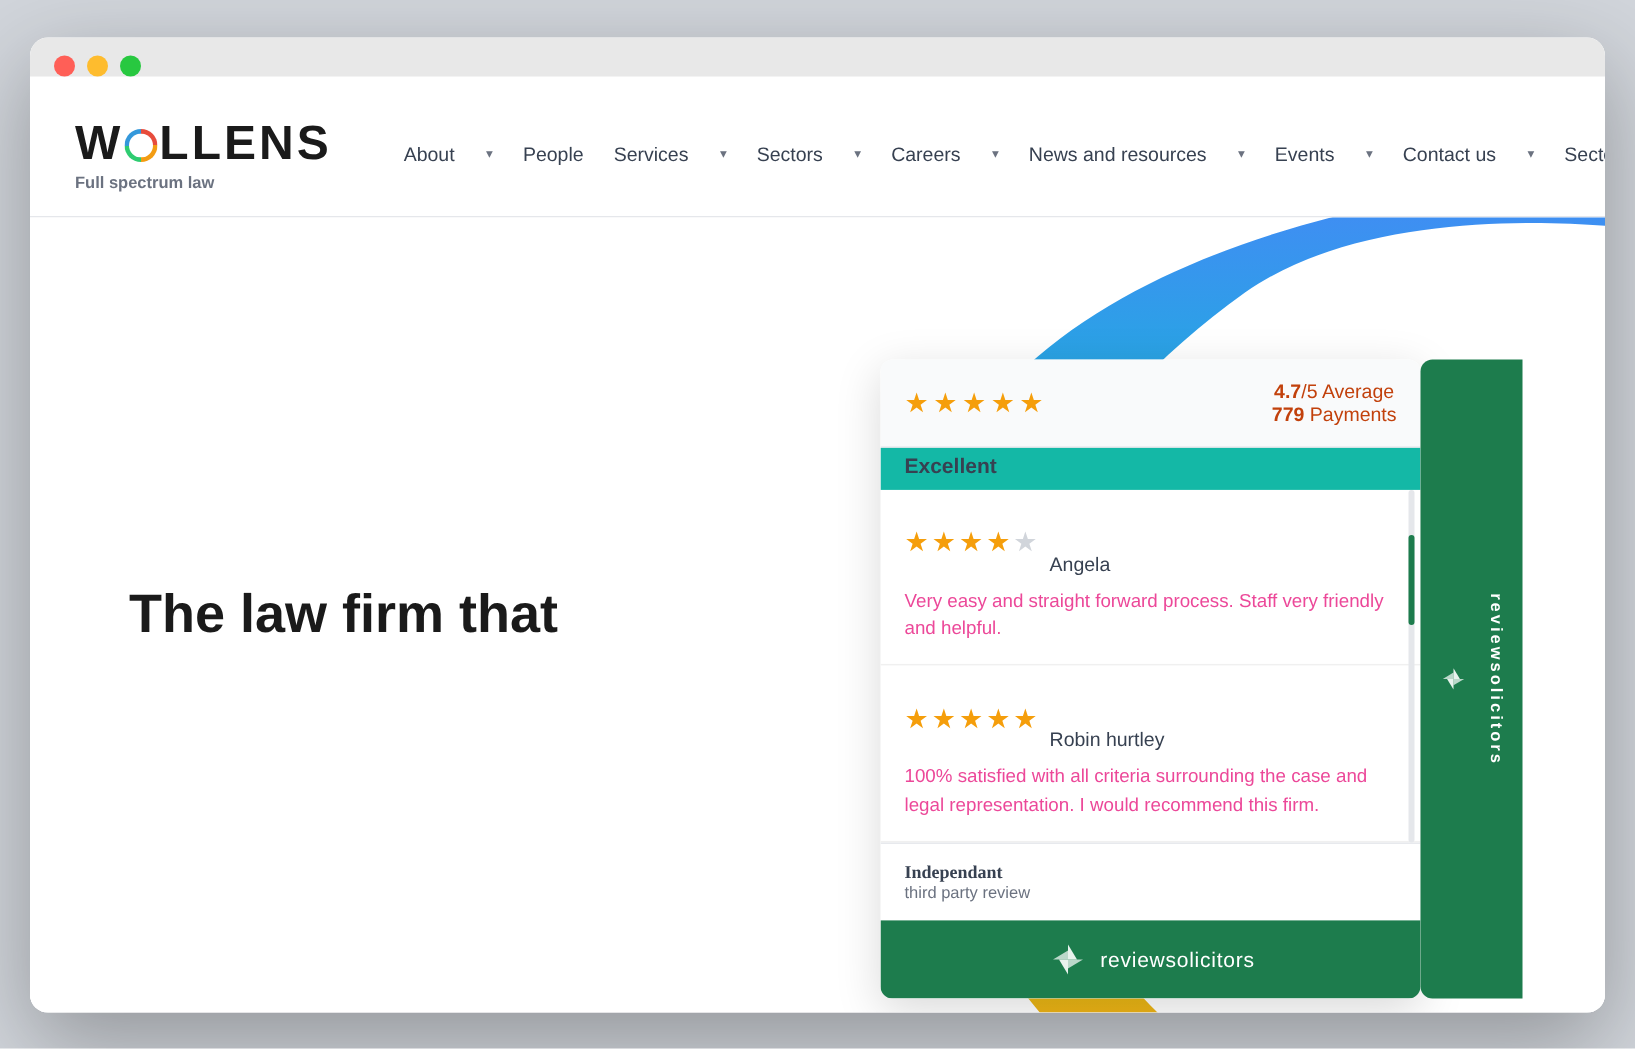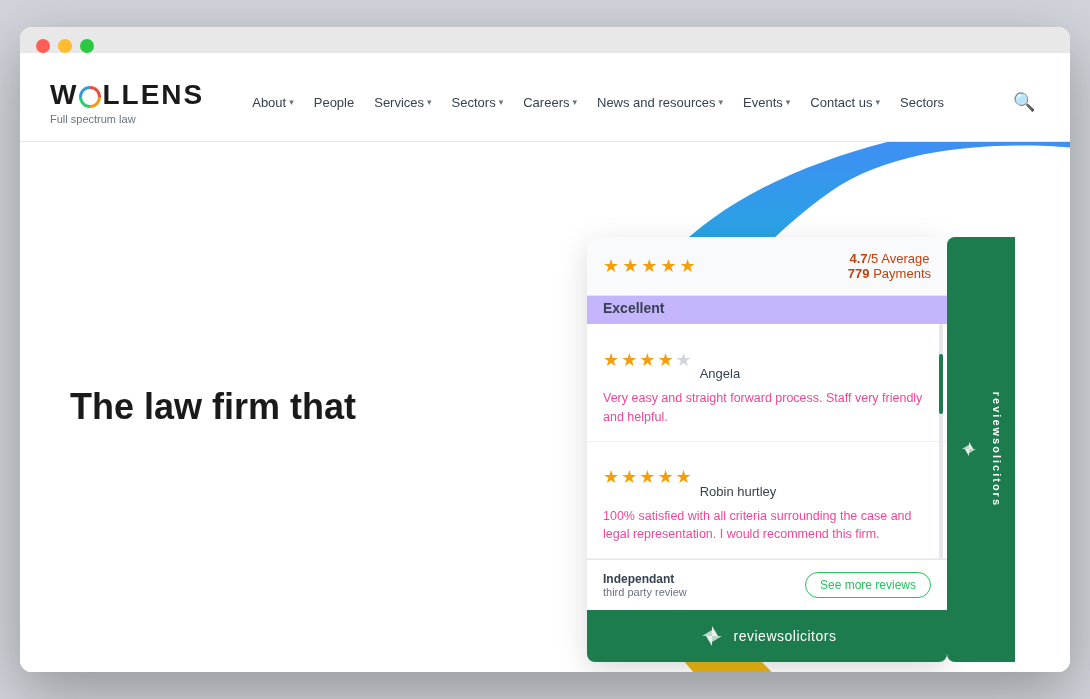--- a/index.html
+++ b/index.html
@@ -56,21 +56,21 @@
     }
 
     .logo-area {
       display: flex;
       flex-direction: column;
       margin-right: 40px;
       flex-shrink: 0;
     }
 
     .logo-text {
-      font-size: 28px;
+      font-size: 32px;
       font-weight: 700;
       color: #1a1a1a;
       letter-spacing: 2px;
       display: flex;
       align-items: center;
       gap: 0;
     }
 
     .logo-o {
       position: relative;
@@ -86,35 +86,35 @@
       background: 
         linear-gradient(white, white) padding-box,
         conic-gradient(#e74c3c 0deg 90deg, #f39c12 90deg 180deg, #2ecc71 180deg 270deg, #3498db 270deg 360deg) border-box;
       vertical-align: middle;
       margin: 0 1px;
     }
 
     .logo-tagline {
       font-size: 11px;
       color: #6b7280;
-      font-weight: 400;
+      font-weight: 700;
       margin-top: 2px;
     }
 
     .nav {
       display: flex;
       align-items: center;
       gap: 4px;
       flex: 1;
     }
 
     .nav-item {
       display: flex;
       align-items: center;
-      gap: 3px;
+      gap: 21px;
       padding: 6px 8px;
       font-size: 13px;
       color: #374151;
       cursor: pointer;
       white-space: nowrap;
       text-decoration: none;
     }
 
     .chevron {
       font-size: 9px;
@@ -134,21 +134,21 @@
     
     .hero {
       position: relative;
       height: 530px;
       overflow: hidden;
       background: white;
     }
 
     .hero-text-area {
       position: absolute;
-      left: 50px;
+      left: 66px;
       top: 50%;
       transform: translateY(-50%);
       z-index: 2;
     }
 
     .hero-headline {
       font-size: 36px;
       font-weight: 700;
       color: #1a1a1a;
       line-height: 1.3;
@@ -202,21 +202,21 @@
       text-align: center;
       font-size: 13px;
       color: #c2410c;
     }
 
     .review-label {
       font-weight: 600;
       font-size: 14px;
       color: #374151;
       padding: 4px 16px 8px;
-      background: #c4b5fd;
+      background: #14b8a6;
     }
 
     .review-list {
       padding: 0;
     }
 
     .review-item {
       padding: 14px 16px;
       border-bottom: 1px solid #f0f0f0;
       position: relative;
@@ -257,20 +257,21 @@
 
     .review-source {
       font-size: 11px;
       color: #6b7280;
     }
 
     .review-source strong {
       display: block;
       font-size: 12px;
       color: #374151;
+      font-family: Liberation Serif, serif;
     }
 
     .see-more-btn {
       border: 1.5px solid #22c55e;
       border-radius: 20px;
       padding: 5px 14px;
       font-size: 12px;
       color: #22c55e;
       background: white;
       cursor: pointer;
@@ -508,21 +509,20 @@
             <div class="review-scrollbar">
               <div class="review-scrollbar-thumb"></div>
             </div>
           </div>
 
           <div class="review-footer">
             <div class="review-source">
               <strong>Independant</strong>
               <span>third party review</span>
             </div>
-            <button class="see-more-btn">See more reviews</button>
           </div>
 
           <div class="review-bottom-bar">
 
             <svg class="pinwheel" viewBox="0 0 28 28" xmlns="http://www.w3.org/2000/svg">
               <polygon points="14,4 20,14 14,14" fill="white" opacity="0.9"></polygon>
               <polygon points="24,14 14,20 14,14" fill="white" opacity="0.7"></polygon>
               <polygon points="14,24 8,14 14,14" fill="white" opacity="0.9"></polygon>
               <polygon points="4,14 14,8 14,14" fill="white" opacity="0.7"></polygon>
             </svg>

